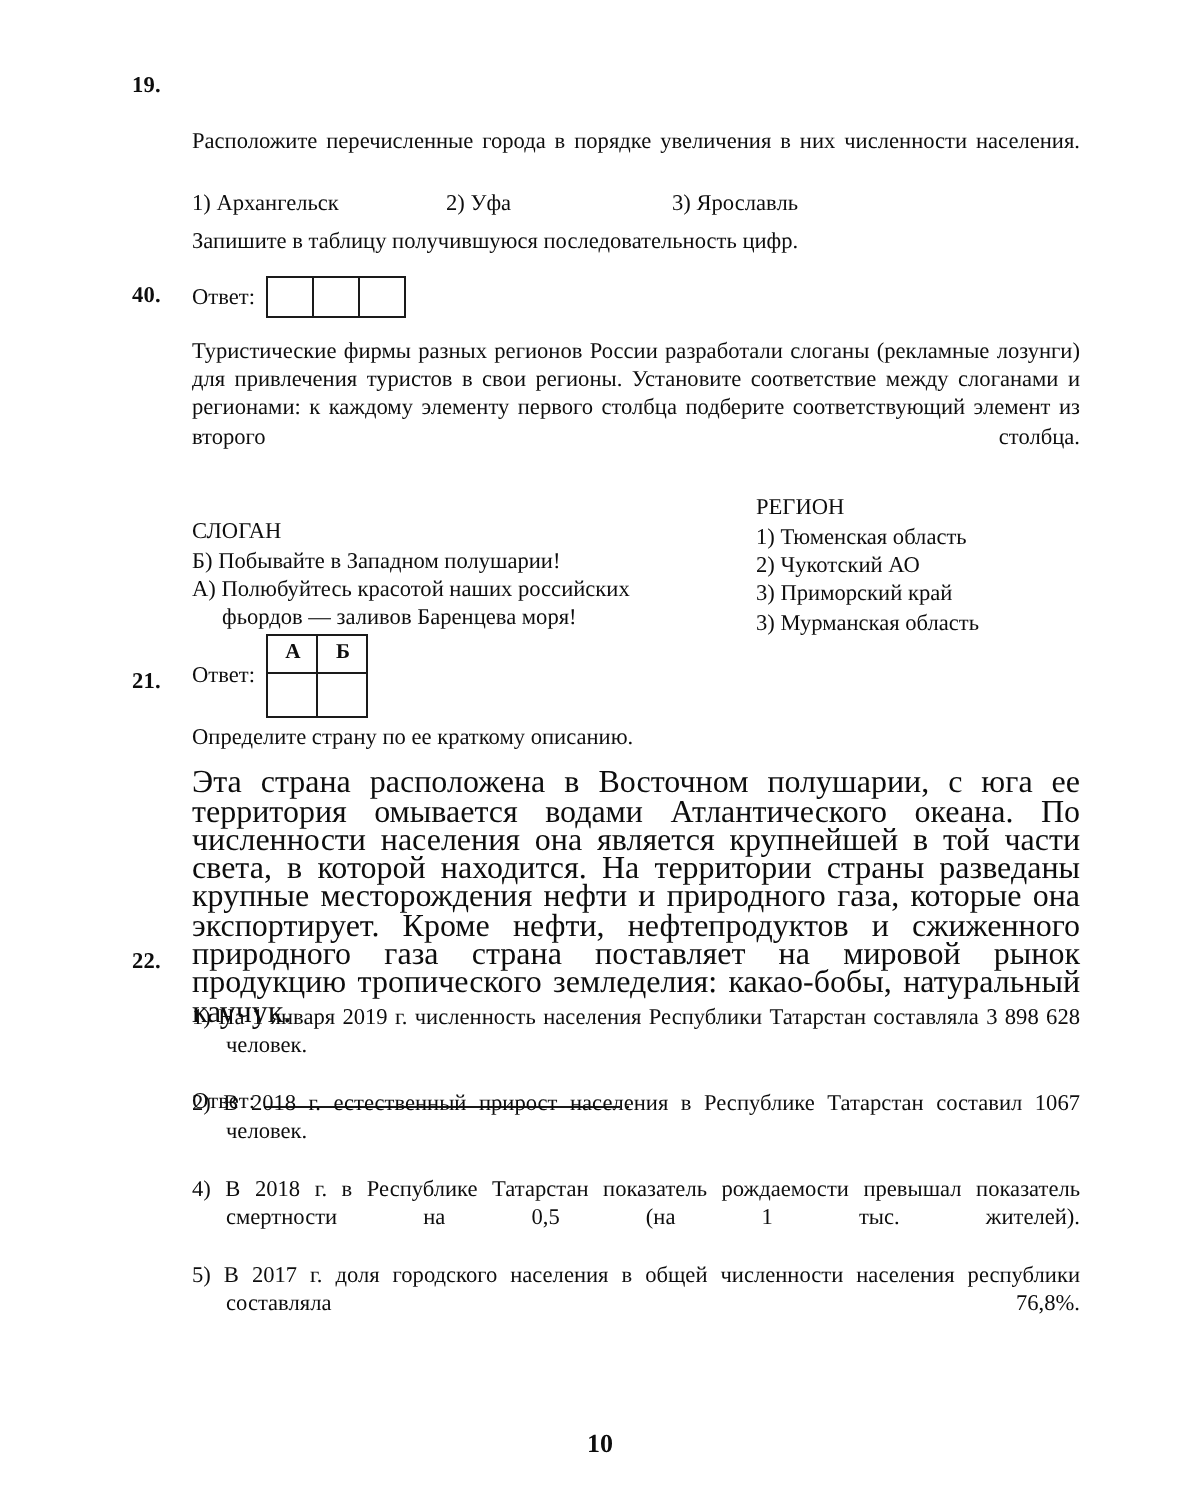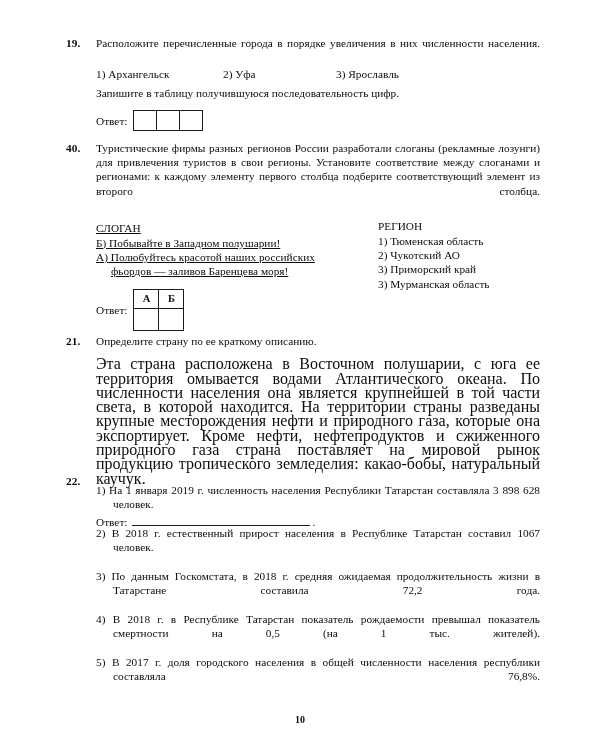--- a/index.html
+++ b/index.html
@@ -38,20 +38,21 @@
     text-align: left;
     font-weight: bold;
     font-size: 11.3px;
     line-height: 14.2px;
     letter-spacing: .1px;
   }
   .task-body {
     margin-left: 30px;
     font-size: 11.3px;
     line-height: 14.2px;
+    margin-top: 28px;
   }
   .jt {
     text-align: justify;
     text-justify: inter-word;
     hyphens: manual;
   }
   .stretch {
     text-align: justify;
   }
   .stretch::after {
@@ -121,23 +122,22 @@
 
   
   .cols {
     position: relative;
     margin-top: 7px;
     min-height: 56px;
   }
   .col-left {
     position: absolute;
     left: 0;
-    top: 2px;
+    top: 12px;
     width: 262px;
-    text-decoration: underline;
   }
   .col-right {
     position: absolute;
     left: 282px;
     top: 0;
     width: 190px;
   }
   .col-head {
     font-size: 11.3px;
     line-height: 14.6px;
@@ -194,21 +194,21 @@
     margin-bottom: 0px;
   }
 
   
   .page-number {
     position: absolute;
     left: 0;
     right: 0;
     top: 714px;
     text-align: center;
-    font-size: 10px;
+    font-size: 13px;
     font-weight: bold;
   }
 </style>
 </head>
 <body>
 
 <div class="page">
 
   <div class="task" style="top:36px;">
     <div class="task-num">19.</div>
@@ -281,21 +281,20 @@
       </div>
     </div>
   </div>
 
   <div class="task" style="top:474px;">
     <div class="task-num">22.</div>
     <div class="task-body">
       <div class="statements">
         <div class="statement stretch">1) На 1 января 2019 г. численность населения Республики Татарстан составляла 3 898 628 человек.</div>
         <div class="statement stretch">2) В 2018 г. естественный прирост населения в Республике Татарстан составил 1067 человек.</div>
-        <div class="statement stretch">3) По данным Госкомстата, в 2018 г. средняя ожидаемая продолжительность жизни в Татарстане составила 72,2 года.</div>
         <div class="statement stretch">4) В 2018 г. в Республике Татарстан показатель рождаемости превышал показатель смертности на 0,5 (на 1 тыс. жителей).</div>
         <div class="statement stretch">5) В 2017 г. доля городского населения в общей численности населения республики составляла 76,8%.</div>
       </div>
 
     </div>
   </div>
 
   <div class="page-number">10</div>
 
 </div>

